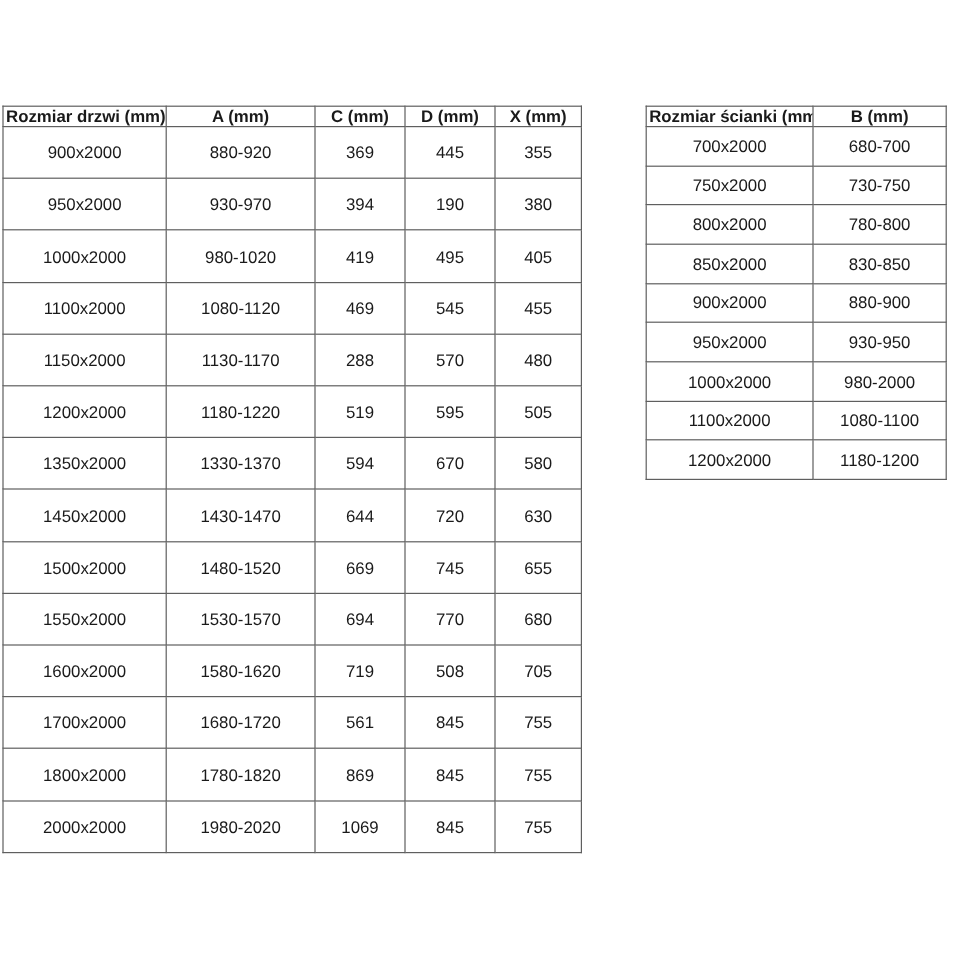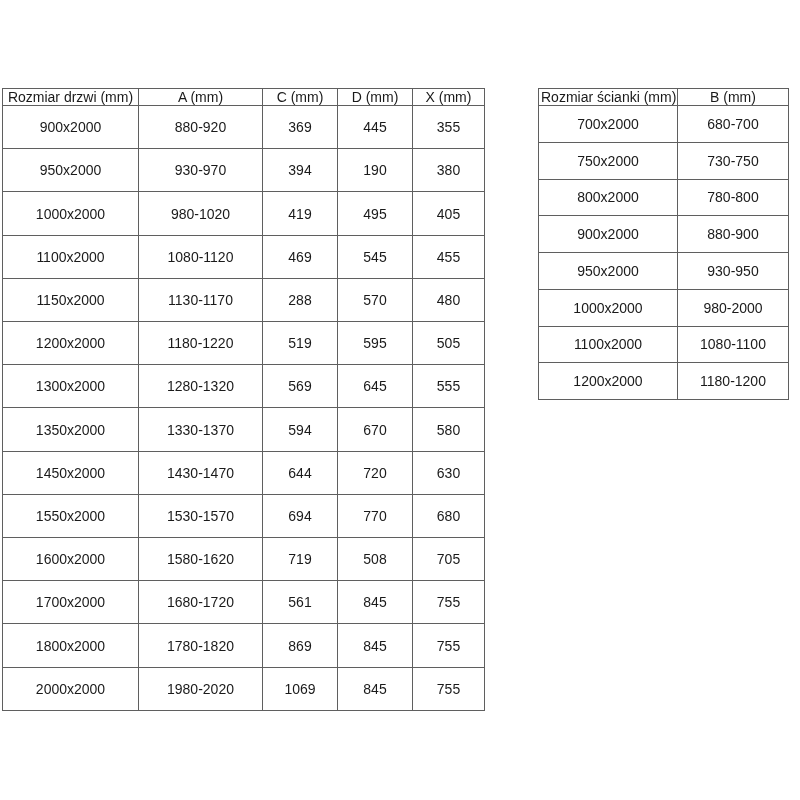--- a/index.html
+++ b/index.html
@@ -28,21 +28,21 @@
   table.spec-table th,
   table.spec-table td {
     border: 1px solid #5f5f5f;
     text-align: center;
     vertical-align: middle;
     padding: 0 2px;
     overflow: hidden;
     white-space: nowrap;
   }
   table.spec-table th {
-    font-weight: normal;
+    font-weight: bold;
     margin-left: 42px;
   }
   table.spec-table td {
     font-weight: normal;
   }
   #door-table {
     left: 2px;
     top: 88px;
     width: 482px;
     height: 623px;
@@ -113,39 +113,39 @@
           <td>480</td>
         </tr>
         <tr>
           <td>1200x2000</td>
           <td>1180-1220</td>
           <td>519</td>
           <td>595</td>
           <td>505</td>
         </tr>
         <tr>
-          <td>1300x2000</td>
-          <td>1280-1320</td>
-          <td>569</td>
-          <td>645</td>
-          <td>555</td>
-        </tr>
-        <tr>
           <td>1350x2000</td>
           <td>1330-1370</td>
           <td>594</td>
           <td>670</td>
           <td>580</td>
         </tr>
         <tr>
           <td>1450x2000</td>
           <td>1430-1470</td>
           <td>644</td>
           <td>720</td>
           <td>630</td>
+        </tr>
+        <tr>
+          <td>1500x2000</td>
+          <td>1480-1520</td>
+          <td>669</td>
+          <td>745</td>
+          <td>655</td>
         </tr>
         <tr>
           <td>1550x2000</td>
           <td>1530-1570</td>
           <td>694</td>
           <td>770</td>
           <td>680</td>
         </tr>
         <tr>
           <td>1600x2000</td>
@@ -196,20 +196,24 @@
         </tr>
         <tr>
           <td>750x2000</td>
           <td>730-750</td>
         </tr>
         <tr>
           <td>800x2000</td>
           <td>780-800</td>
         </tr>
         <tr>
+          <td>850x2000</td>
+          <td>830-850</td>
+        </tr>
+        <tr>
           <td>900x2000</td>
           <td>880-900</td>
         </tr>
         <tr>
           <td>950x2000</td>
           <td>930-950</td>
         </tr>
         <tr>
           <td>1000x2000</td>
           <td>980-2000</td>

